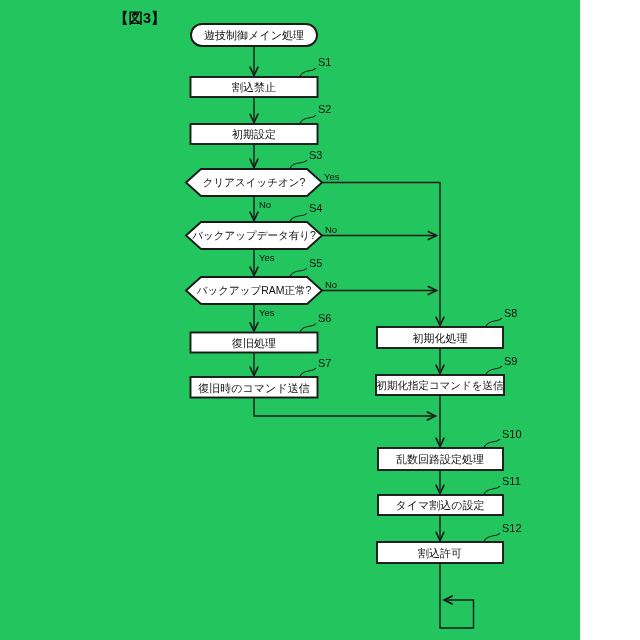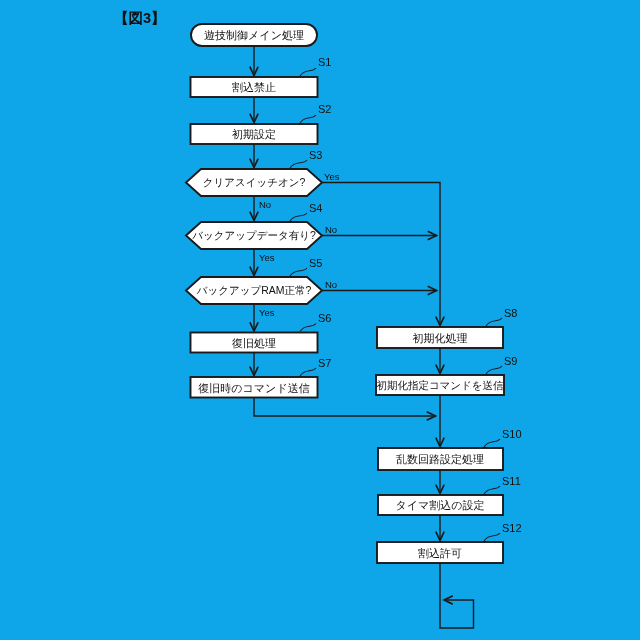--- a/index.html
+++ b/index.html
@@ -1,17 +1,17 @@
 <!DOCTYPE html>
 <html><head>
 <meta charset="utf-8">
 <style>
   html,body{margin:0;padding:0;background:#fff;}
   .page{
-    width:640px;height:640px;position:relative;background:#0ea5e9;
+    width:580px;height:640px;position:relative;background:#22c55e;
     font-family:"Liberation Sans", sans-serif;overflow:hidden;
   }
   svg{position:absolute;left:0;top:0;}
   .node{fill:#ffffff;stroke:#1a1a1a;stroke-width:1.9;}
   .edge{fill:none;stroke:#1a1a1a;stroke-width:1.4;}
   .leader{fill:none;stroke:#1a1a1a;stroke-width:1.1;}
   text{fill:#111111;font-family:"Liberation Sans", sans-serif;}
   .fig{font-size:14.5px;font-weight:bold;}
   .jp{font-size:11px;}
   .jp-sm{font-size:10.5px;}

